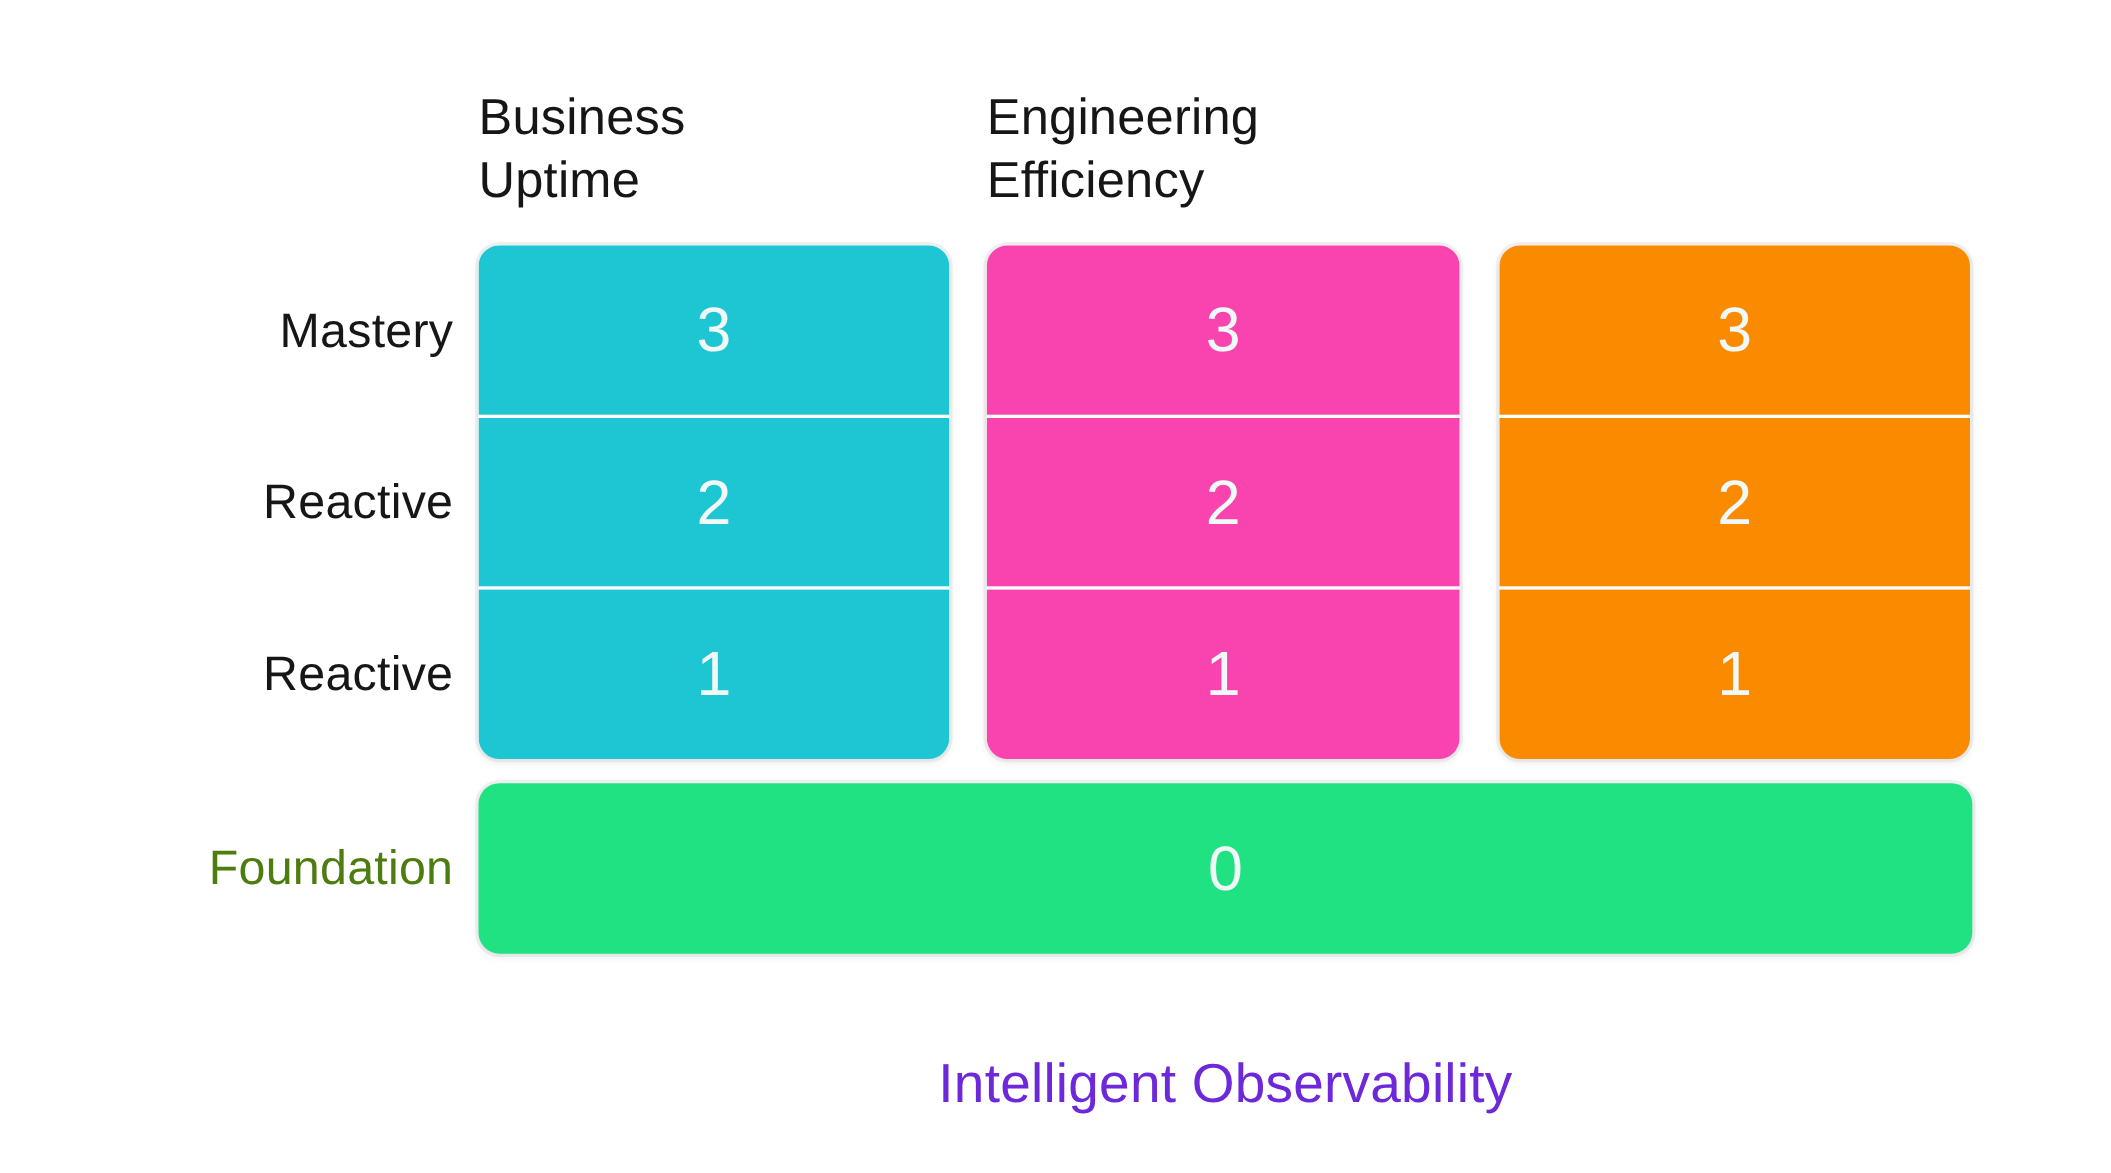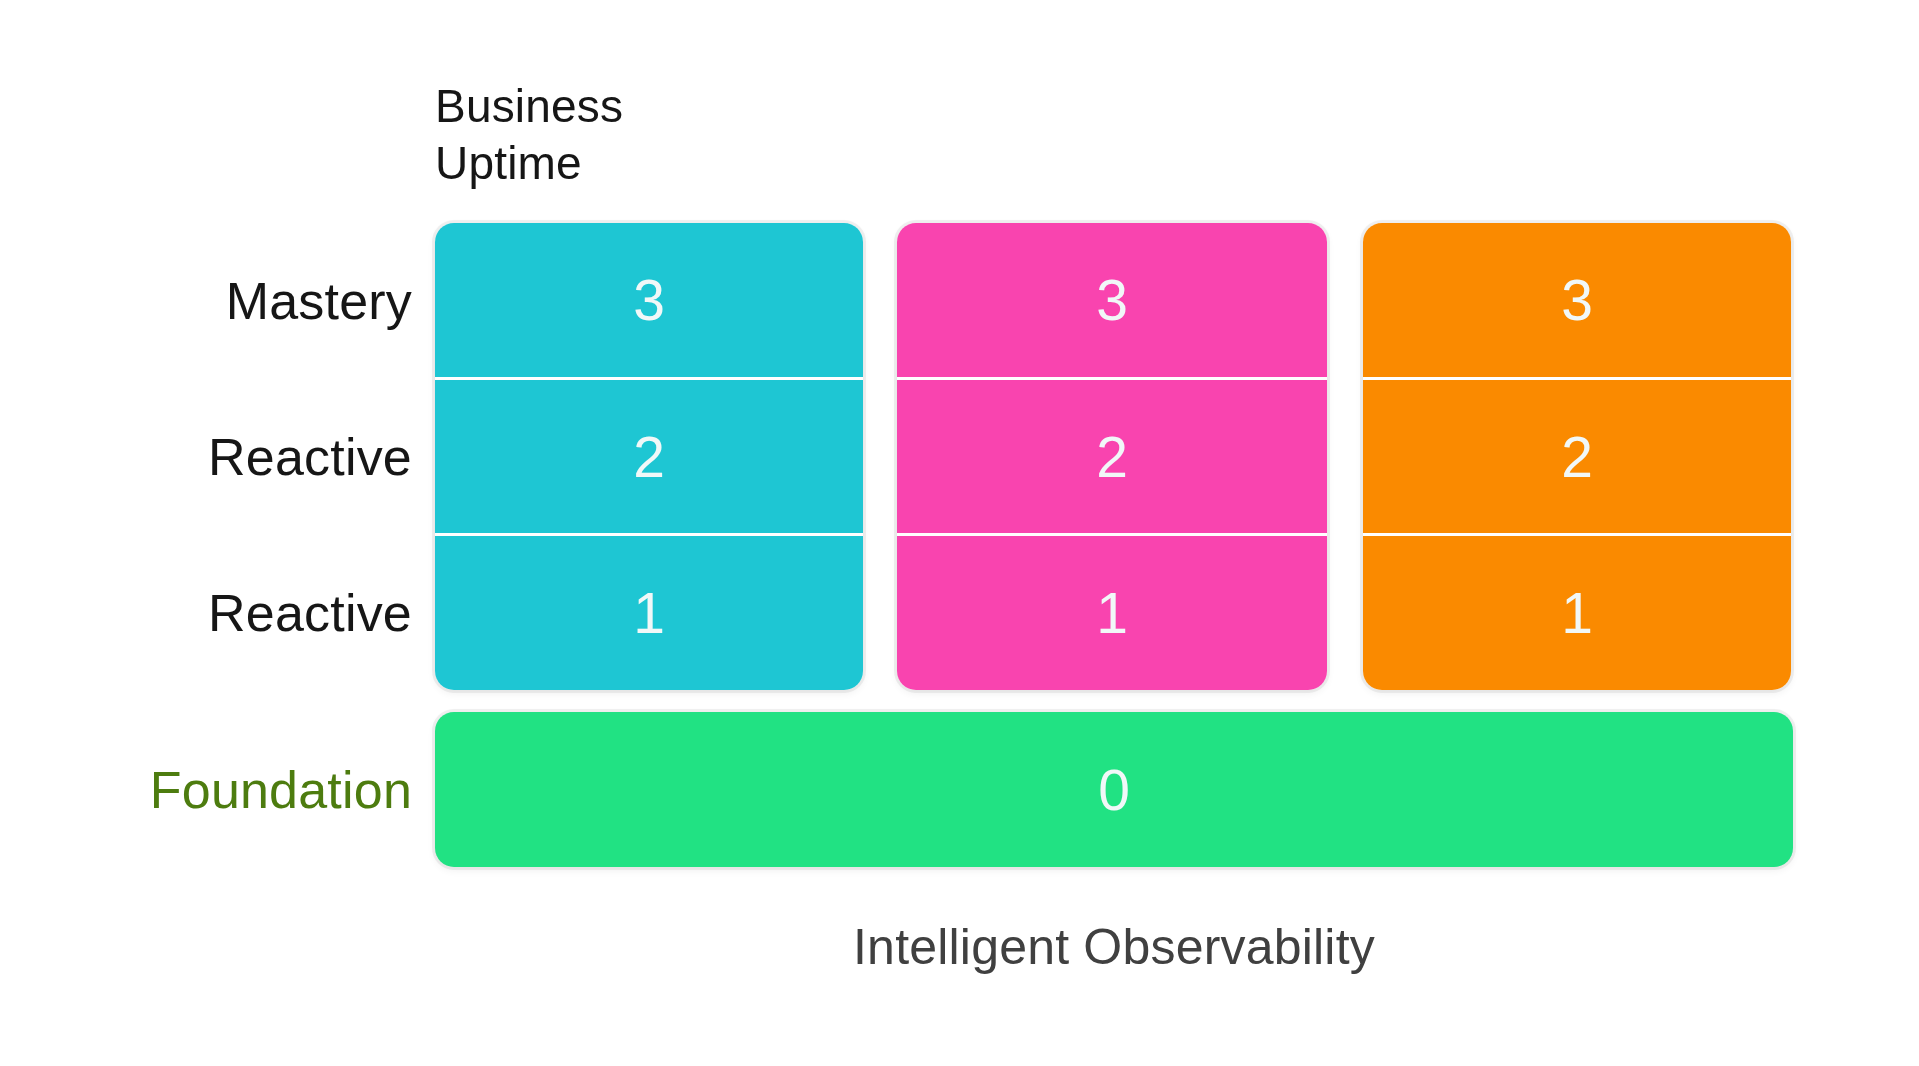--- a/index.html
+++ b/index.html
@@ -30,21 +30,21 @@
   }
 
   
   .row-label {
     position: absolute;
     left: 0;
     width: 412px;
     display: flex;
     align-items: center;
     justify-content: flex-end;
-    font-size: 52px;
+    font-size: 44px;
     font-weight: 500;
     letter-spacing: 0.2px;
   }
 
   
   .col-stack {
     position: absolute;
     top: 223px;
     height: 467px;
     display: flex;
@@ -101,20 +101,22 @@
   .row-2 { top: 535px; height: 155px; }
   .row-3 { top: 712px; height: 155px; }
 </style>
 </head>
 <body>
 
 <div class="stage">
 
   <div class="col-header col-0" style="color: rgb(22, 22, 22);">Business
 Uptime</div>
+  <div class="col-header col-1" style="color: rgb(22, 22, 22);">Engineering
+Efficiency</div>
 
   <div class="row-label row-0" style="color: rgb(22, 22, 22);">Mastery</div>
   <div class="row-label row-1" style="color: rgb(22, 22, 22);">Reactive</div>
   <div class="row-label row-2" style="color: rgb(22, 22, 22);">Reactive</div>
   <div class="row-label row-3" style="color: #4d7c0f;">Foundation</div>
 
   <div class="col-stack col-0">
     <div class="cell" style="background-color: rgb(30, 198, 211);">3</div>
     <div class="cell" style="background-color: rgb(30, 198, 211);">2</div>
     <div class="cell" style="background-color: rgb(30, 198, 211);">1</div>
@@ -127,15 +129,15 @@
   </div>
 
   <div class="col-stack col-2">
     <div class="cell" style="background-color: rgb(250, 138, 0);">3</div>
     <div class="cell" style="background-color: rgb(250, 138, 0);">2</div>
     <div class="cell" style="background-color: rgb(250, 138, 0);">1</div>
   </div>
 
   <div class="foundation-bar" style="background-color: rgb(33, 226, 131);">0</div>
 
-  <div class="caption" style="color: #404040;">Intelligent Observability</div>
+  <div class="caption" style="color: #6d28d9; margin-top: 38px;">Intelligent Observability</div>
 
 </div>
 
 </body></html>

